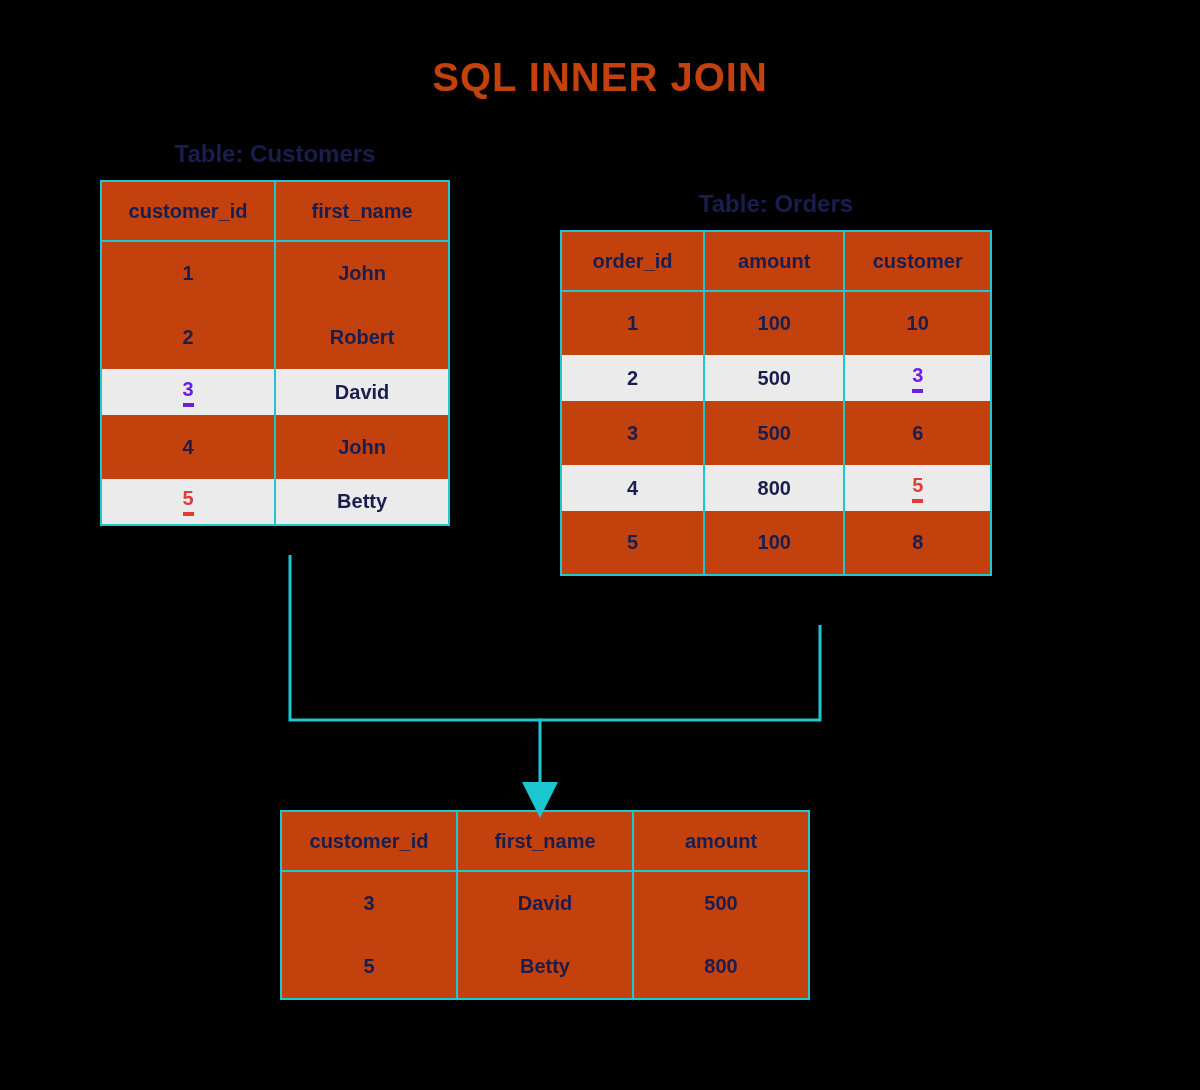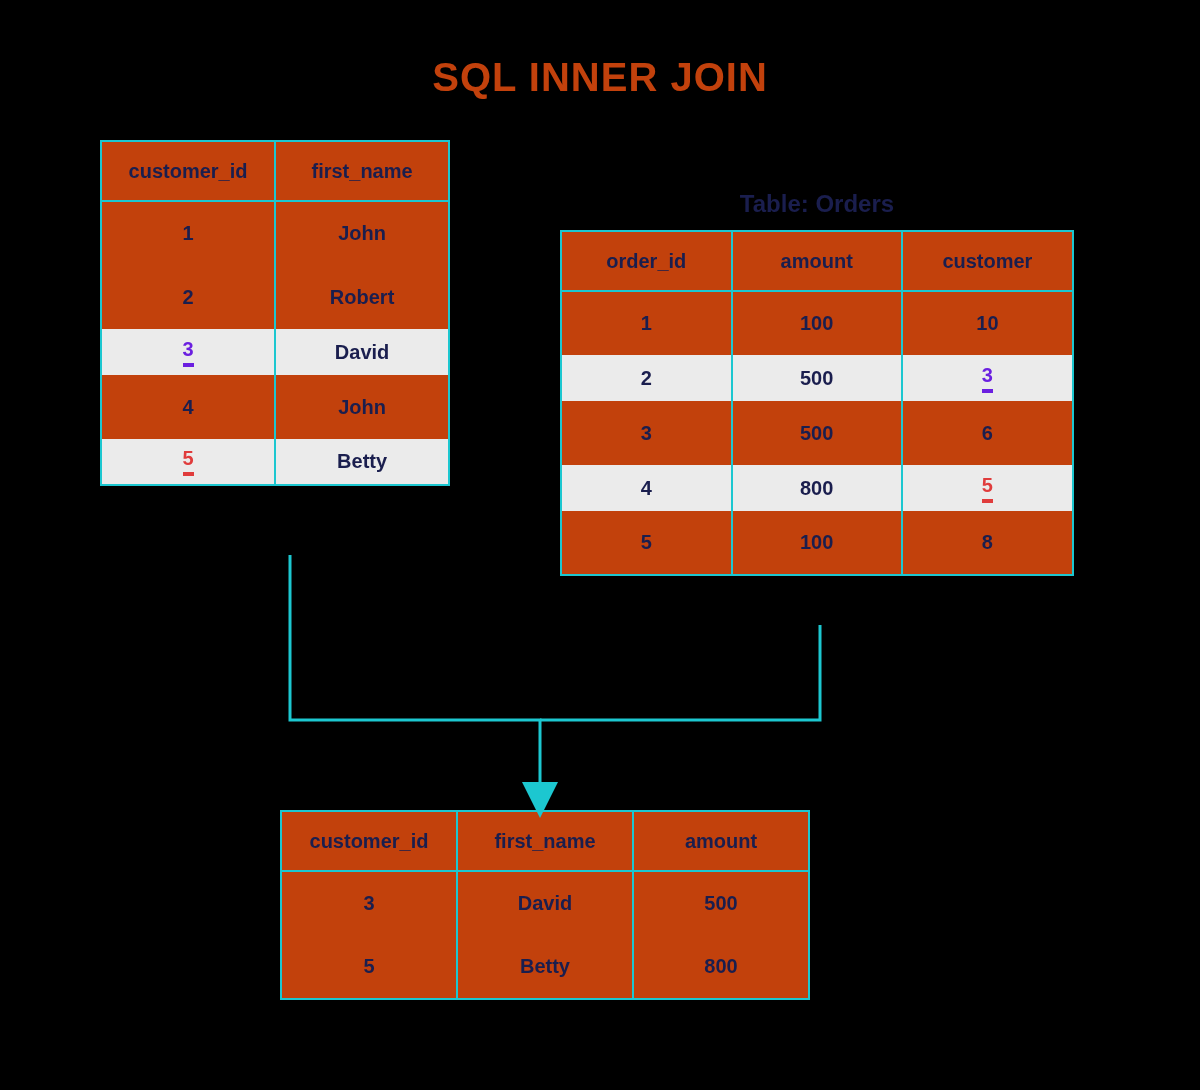--- a/index.html
+++ b/index.html
@@ -55,21 +55,21 @@
   .customers-wrap {
     position: absolute;
     left: 100px;
     top: 140px;
     width: 350px;
   }
   .orders-wrap {
     position: absolute;
     left: 560px;
     top: 190px;
-    width: 514px;
+    width: 432px;
   }
   .result-wrap {
     position: absolute;
     left: 280px;
     top: 810px;
     width: 530px;
   }
   .customers-wrap .tbl th,
   .customers-wrap .tbl td { width: 175px; }
   .orders-wrap .tbl th,
@@ -97,20 +97,21 @@
     width: 1200px; height: 1090px;
     pointer-events: none;
   }
 </style>
 </head>
 <body>
 
 <div class="title">SQL INNER JOIN</div>
 
 <div class="customers-wrap">
+  <div class="table-label">Table: Customers</div>
   <table class="tbl">
     <thead>
       <tr>
         <th>customer_id</th>
         <th>first_name</th>
       </tr>
     </thead>
     <tbody>
         <tr>
           <td>1</td>

